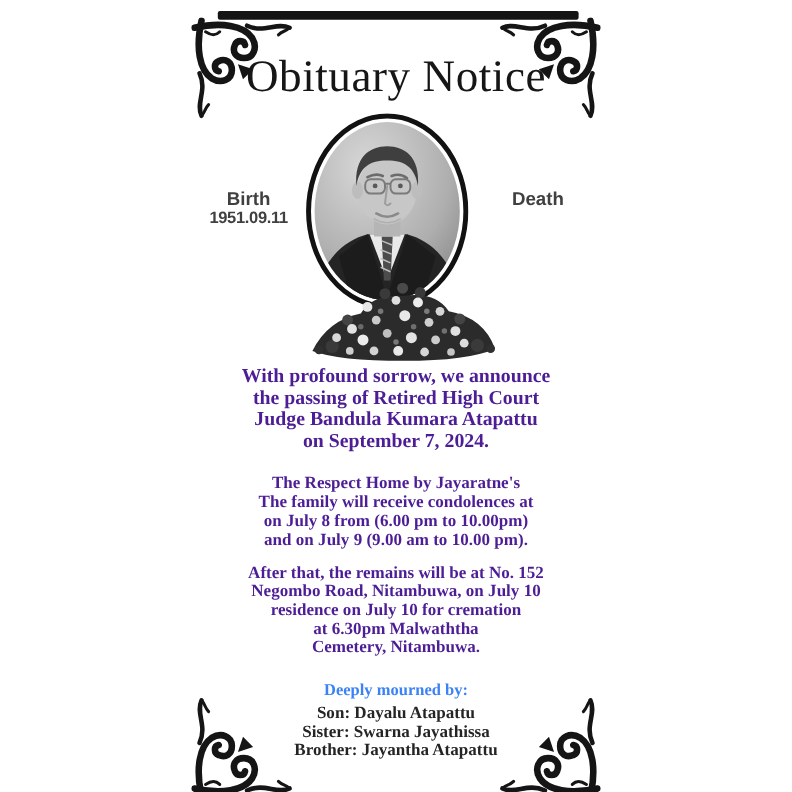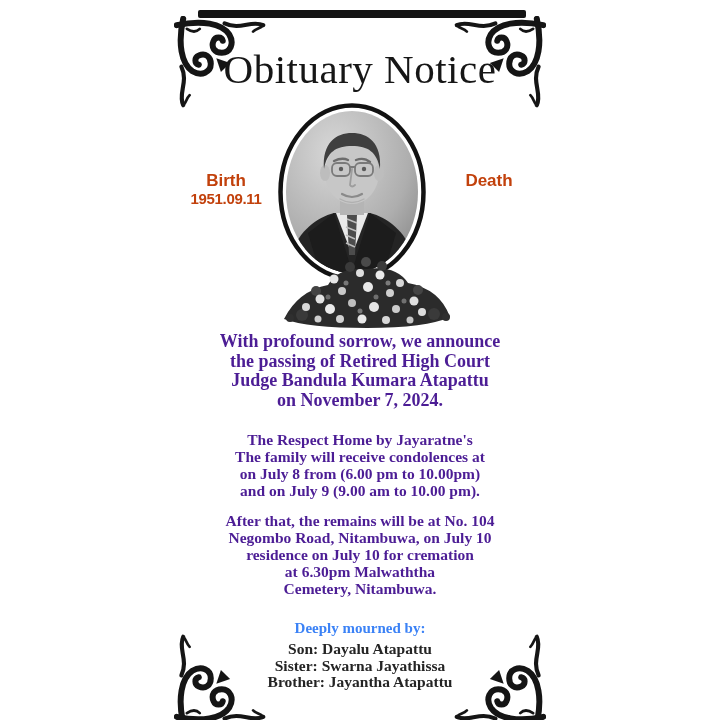--- a/index.html
+++ b/index.html
@@ -39,21 +39,21 @@
     letter-spacing:0.5px; color:#161616;
   }
 
   .photo-wrap{ position:absolute; left:106px; top:93px; width:148px; height:178px; }
   .photo-wrap svg{ width:100%; height:100%; display:block; }
   .flowers{ position:absolute; left:104px; top:247px; width:182px; height:73px; }
   .flowers svg{ width:100%; height:100%; display:block; }
 
   .vital{
     position:absolute; top:161px; text-align:center;
-    font-family:"Liberation Sans", sans-serif; font-weight:700; color:#c2410c;
+    font-family:"Liberation Sans", sans-serif; font-weight:700; color:#404040;
   }
   .vital .lbl{ font-size:17px; line-height:19px; }
   .vital .dt{ font-size:15px; line-height:18px; letter-spacing:-0.3px; }
   .vital.birth{ left:0; width:108px; }
   .vital.death{ right:0; width:118px; }
 
   .para{ position:absolute; left:0; right:0; text-align:center; font-weight:700; color:#4c1d95; }
   .para .ln{ white-space:nowrap; }
   .announce{ top:322px; font-size:18px; line-height:19.5px; }
   .condole{ top:421px; font-size:15.5px; line-height:17px; }
@@ -208,32 +208,32 @@
     <div class="dt">1951.09.11</div>
   </div>
   <div class="vital death">
     <div class="lbl">Death</div>
   </div>
 
   <div class="para announce">
     <div class="ln">With profound sorrow, we announce</div>
     <div class="ln">the passing of Retired High Court</div>
     <div class="ln">Judge Bandula Kumara Atapattu</div>
-    <div class="ln">on November 7, 2024.</div>
+    <div class="ln">on September 7, 2024.</div>
   </div>
 
   <div class="para condole">
     <div class="ln">The Respect Home by Jayaratne's</div>
     <div class="ln">The family will receive condolences at</div>
     <div class="ln">on July 8 from (6.00 pm to 10.00pm)</div>
     <div class="ln">and on July 9 (9.00 am to 10.00 pm).</div>
   </div>
 
   <div class="para arrange">
-    <div class="ln">After that, the remains will be at No. 104</div>
+    <div class="ln">After that, the remains will be at No. 152</div>
     <div class="ln">Negombo Road, Nitambuwa, on July 10</div>
     <div class="ln">residence on July 10 for cremation</div>
     <div class="ln">at 6.30pm Malwaththa</div>
     <div class="ln">Cemetery, Nitambuwa.</div>
   </div>
 
   <div class="mourn-head">Deeply mourned by:</div>
 
   <div class="para family">
     <div class="ln">Son: Dayalu Atapattu</div>

